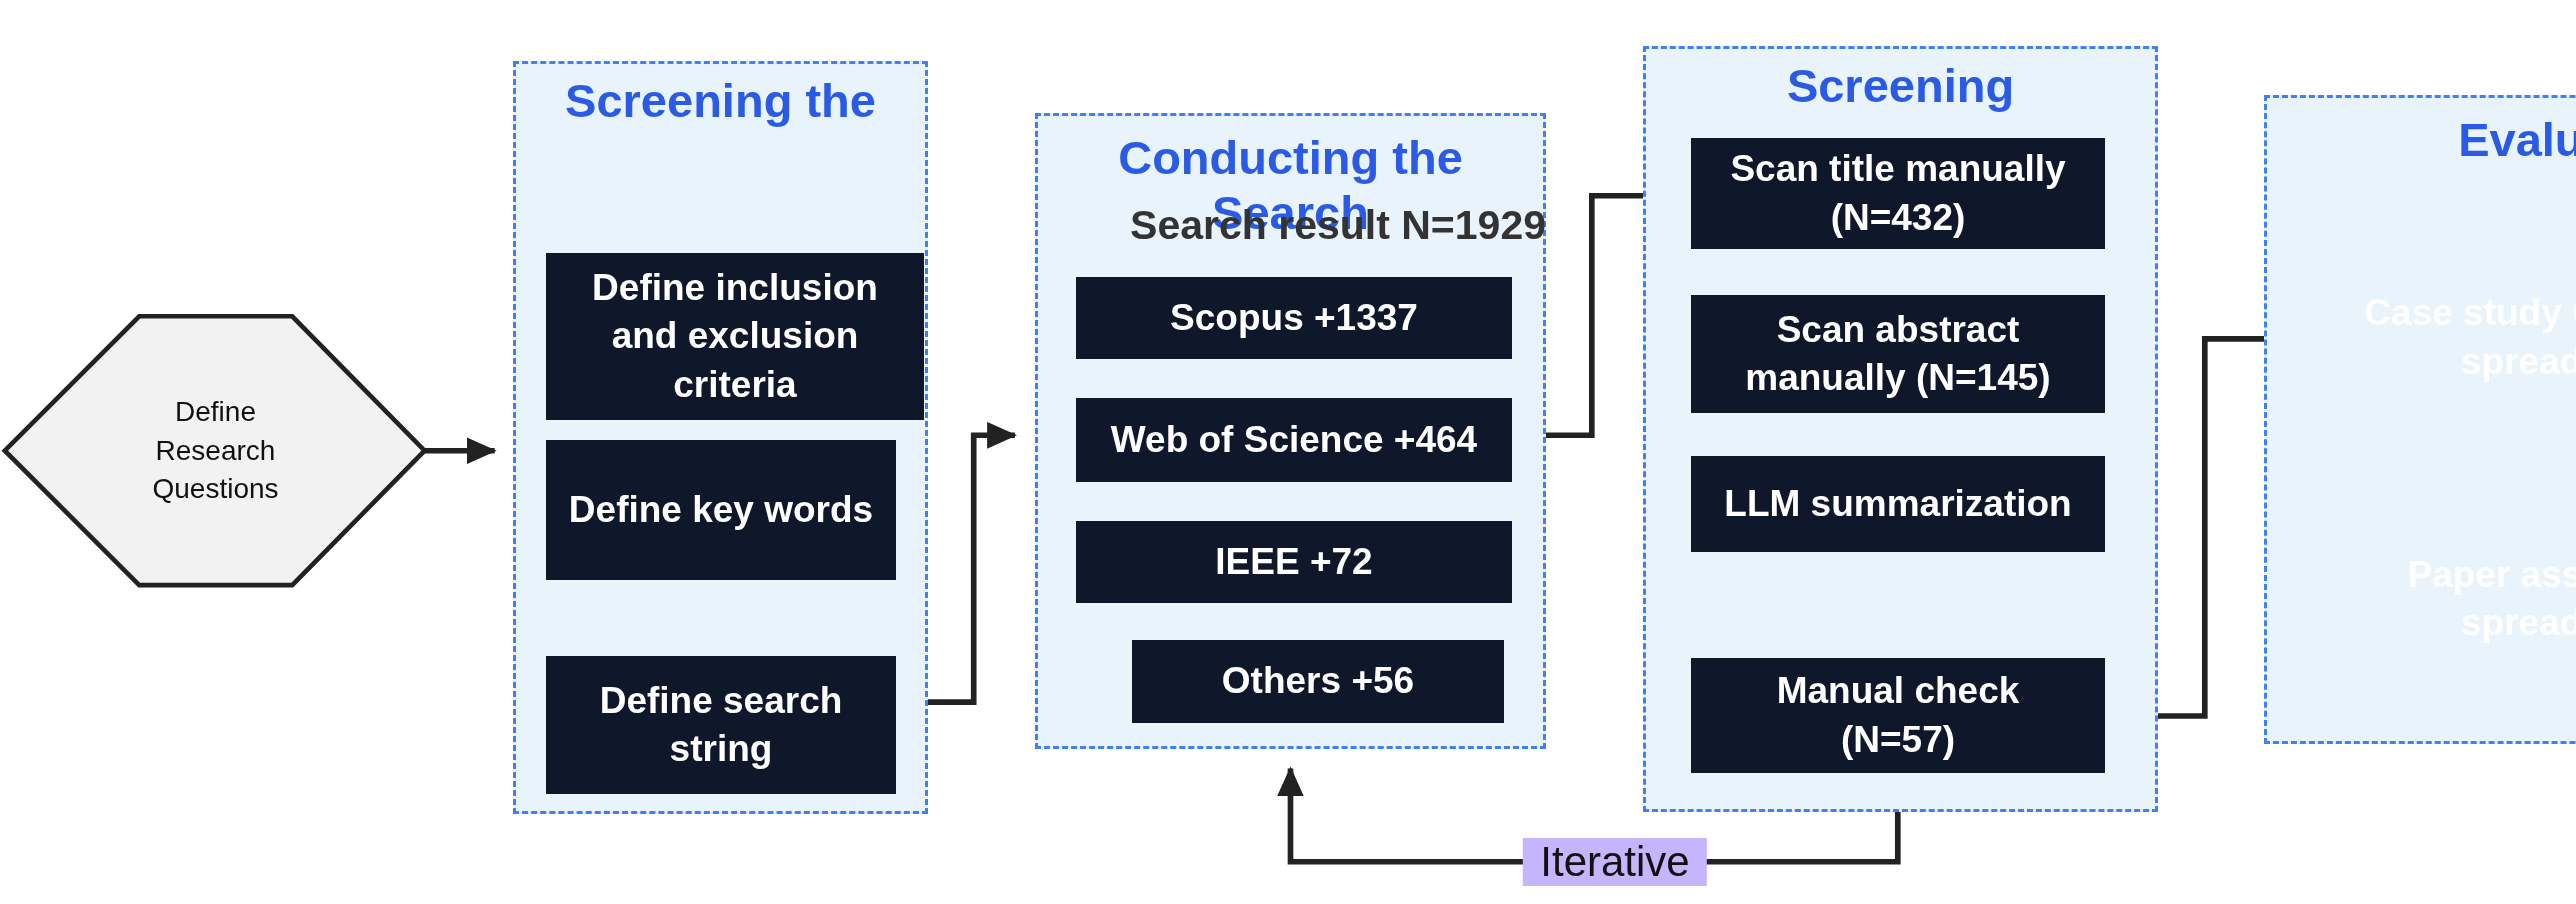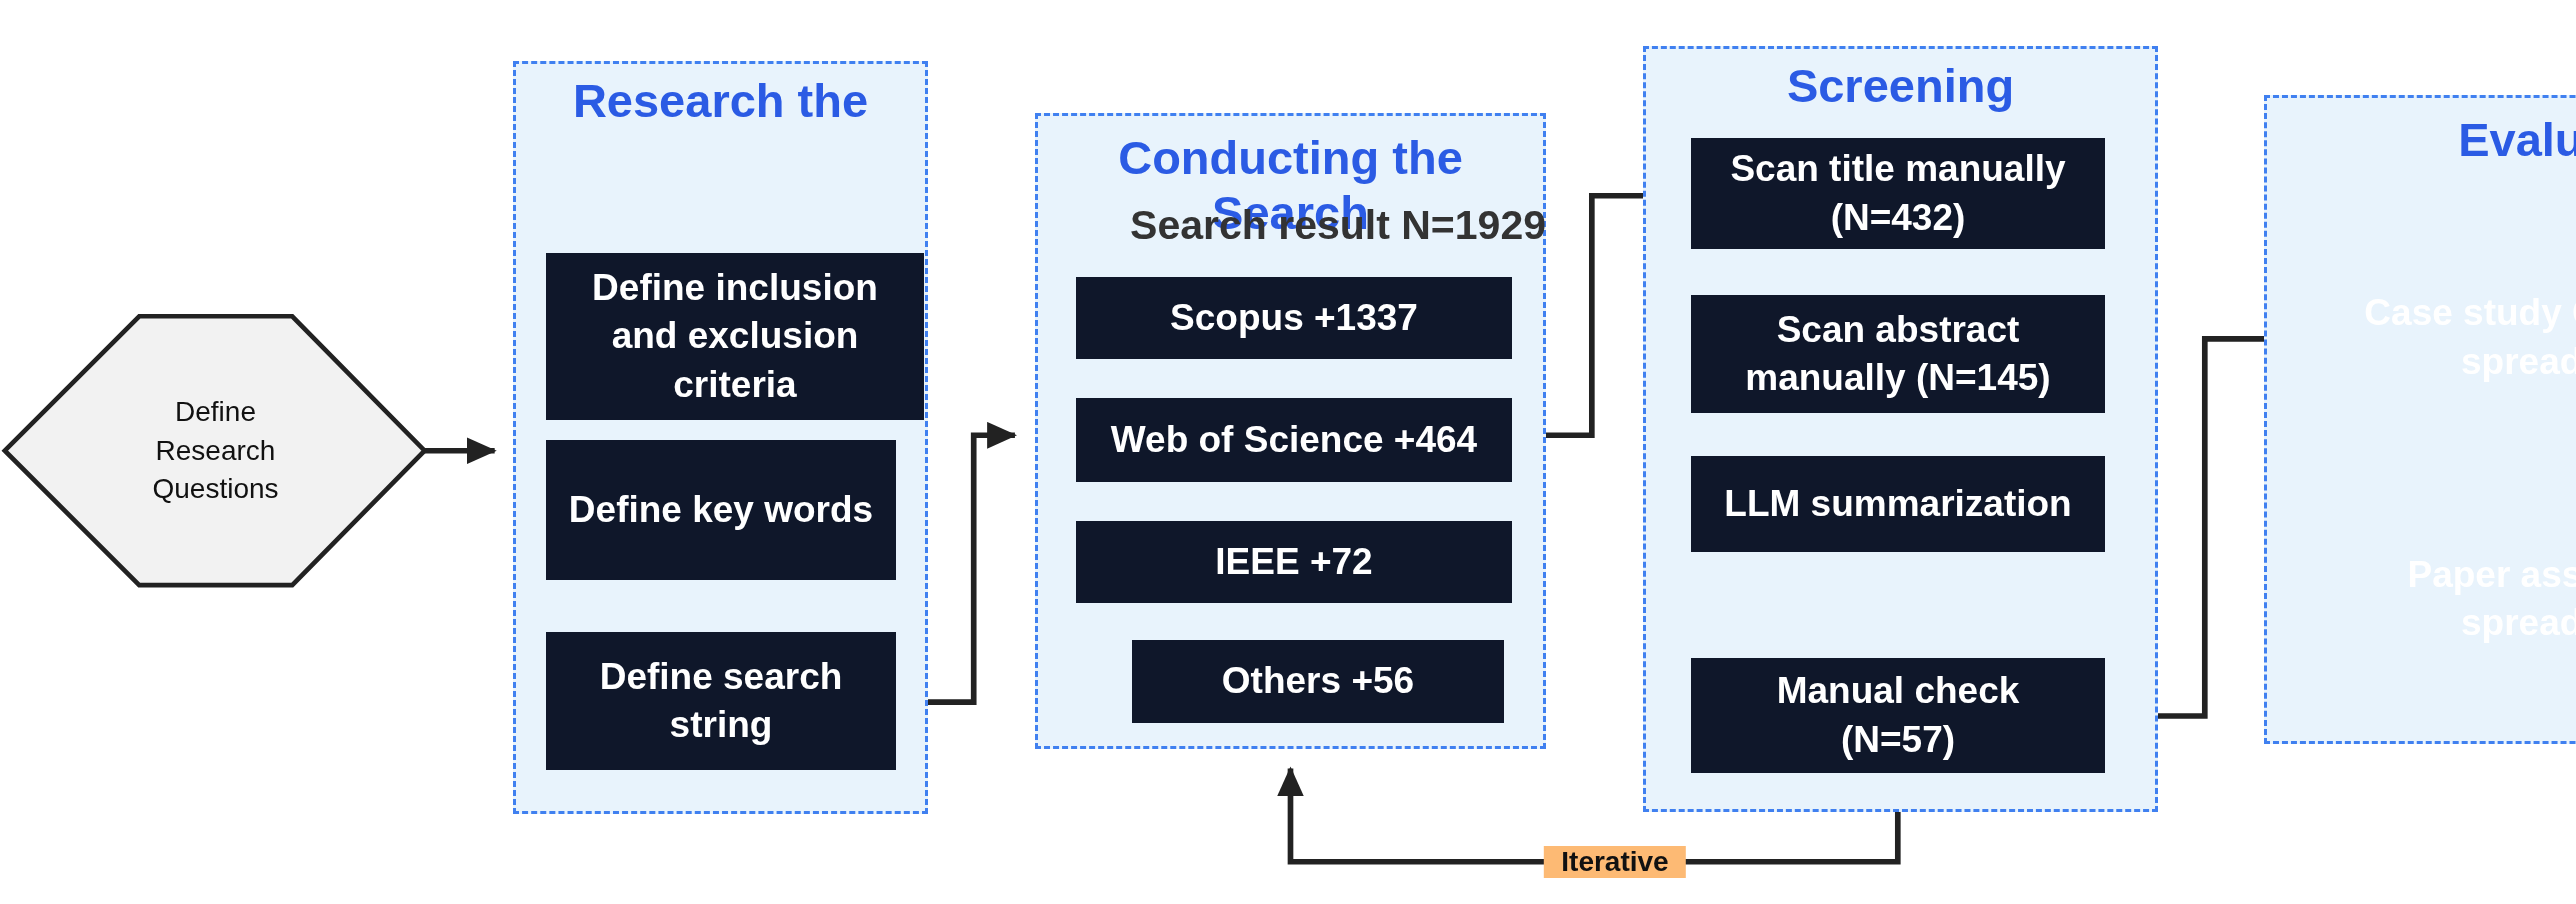--- a/index.html
+++ b/index.html
@@ -27,21 +27,21 @@
   .hexlabel,.themlabel{
     position:absolute;display:flex;flex-direction:column;align-items:center;justify-content:center;
     text-align:center;color:#111111;font-weight:500;
   }
   .hexlabel{font-size:28px;line-height:1.38;}
   .sheetlabel{
     position:absolute;display:flex;flex-direction:column;align-items:center;justify-content:center;
     text-align:center;color:#ffffff;font-weight:700;font-size:37px;line-height:1.3;
   }
   .iterative-label{
-    position:absolute;background:#fdba74;color:#111111;font-weight:700;font-size:28px;
+    position:absolute;background:#c4b5fd;color:#111111;font-weight:400;font-size:42px;
     padding:0 17.5px;transform:translate(-50%,-50%);white-space:nowrap;
   }
 </style>
 </head>
 <body>
 
 <div id="canvas">
 
   <svg class="layer" viewBox="0 0 7759 1755">
     <defs>
@@ -77,31 +77,31 @@
   </svg>
 
   <div class="hexlabel" style="left:57px;top:361px;width:317px;height:180px;">
     <span class="ln">Define</span>
     <span class="ln">Research</span>
     <span class="ln">Questions</span>
   </div>
 
   <div class="panel" style="left:513px;top:61px;width:415px;height:753px;"></div>
   <div class="panel-title" style="left:513px;top:73px;width:415px;">
-    <span class="ln">Research the</span>
+    <span class="ln">Screening the</span>
   </div>
   <div class="bbox" style="left:546px;top:215px;width:378px;height:167px;margin-top:38px;">
     <span class="ln">Define inclusion</span>
     <span class="ln">and exclusion</span>
     <span class="ln">criteria</span>
   </div>
   <div class="bbox" style="left:546px;top:440px;width:350px;height:140px;">
     <span class="ln">Define key words</span>
   </div>
-  <div class="bbox" style="left:546px;top:632px;width:350px;height:138px;">
+  <div class="bbox" style="left:546px;top:656px;width:350px;height:138px;">
     <span class="ln">Define search</span>
     <span class="ln">string</span>
   </div>
 
   <div class="panel" style="left:1035px;top:113px;width:511px;height:636px;"></div>
   <div class="panel-title" style="left:1035px;top:130px;width:511px;">Conducting the Search</div>
   <div class="subtitle" style="left:1035px;top:202px;width:511px;">Search result N=1929</div>
   <div class="bbox" style="left:1076px;top:277px;width:436px;height:82px;">
     <span class="ln">Scopus +1337</span>
   </div>

